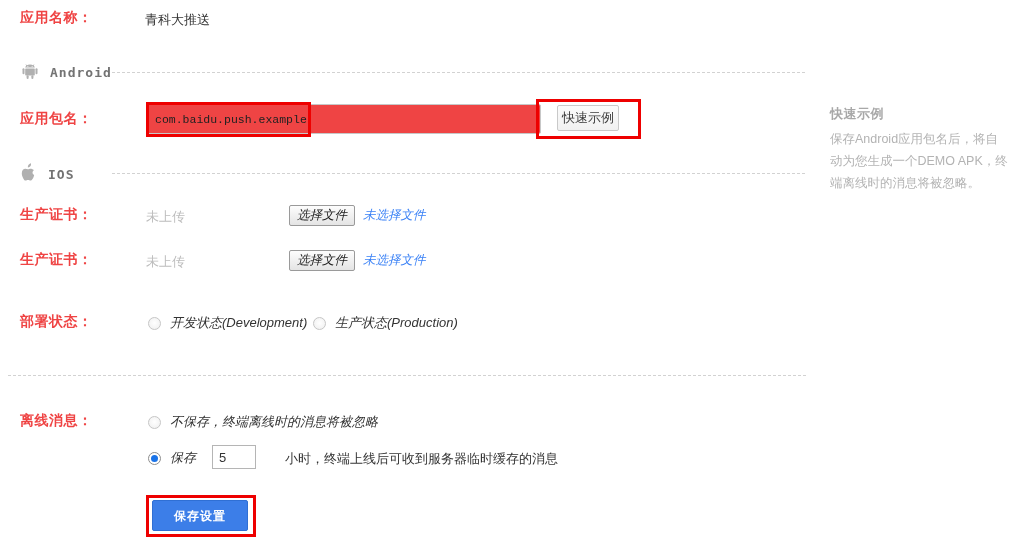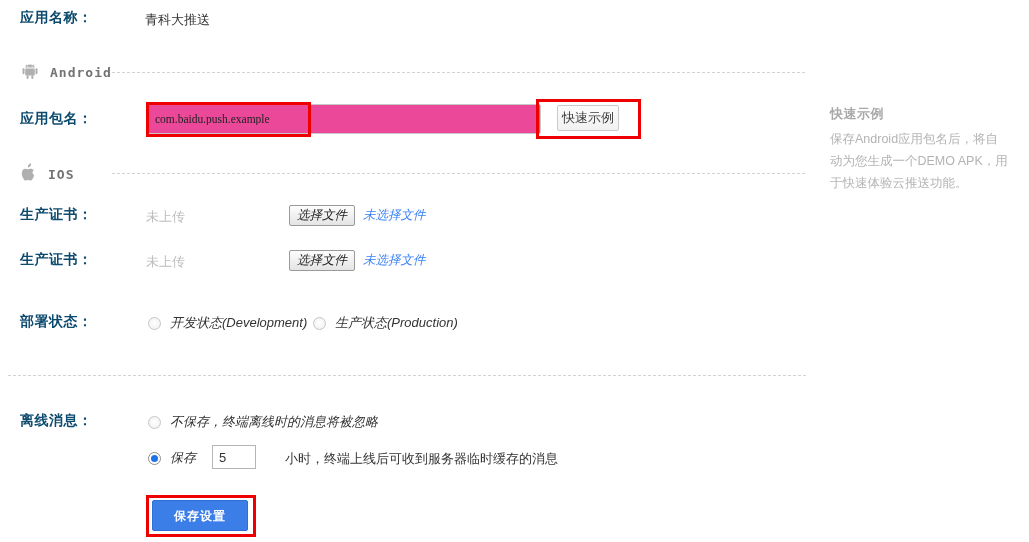--- a/index.html
+++ b/index.html
@@ -15,21 +15,21 @@
     font-size: 13px;
     color: #333333;
     overflow: hidden;
   }
   .abs { position: absolute; }
 
   
   .form-label {
     font-size: 14px;
     font-weight: bold;
-    color: #0c4a6e;
+    color: #ef4444;
     letter-spacing: 0.5px;
     white-space: nowrap;
   }
   .value-text {
     font-size: 13px;
     color: #333333;
     white-space: nowrap;
   }
   .muted {
     color: #bdbdbd;
@@ -56,22 +56,22 @@
     height: 0;
     font-size: 0;
     line-height: 0;
   }
 
   
   .text-input {
     box-sizing: border-box;
     border: 1px solid #c7c7c7;
     border-radius: 2px;
-    background: #ec4899;
-    font-family: Liberation Serif, serif;
+    background: #ef4444;
+    font-family: Liberation Mono, monospace;
     font-size: 11.5px;
     color: #222222;
     padding: 0 8px;
     outline: none;
   }
   .num-input {
     box-sizing: border-box;
     border: 1px solid #b5b5b5;
     background: #ffffff;
     font-family: "Liberation Sans", sans-serif;
@@ -286,13 +286,13 @@
   <span class="radio checked"></span>
   <span class="radio-label">保存</span>
 </div>
 <input class="num-input abs" style="left: 212px; top: 445px; width: 44px; height: 24px;" value="5">
 <div class="abs radio-label" style="left:268px; top:450px; margin-left:17px;">小时，终端上线后可收到服务器临时缓存的消息</div>
 
 <div class="abs btn-primary" style="left:152px; top:500px; width:96px; height:31px; line-height:31px;">保存设置</div>
 <div class="abs redbox" style="left:146px; top:495px; width:110px; height:42px;"></div>
 
 <div class="abs help-title" style="left:830px; top:105px;">快速示例</div>
-<div class="abs help-body" style="left:830px; top:128px;">保存Android应用包名后，将自动为您生成一个DEMO APK，用于快速体验云推送功能。</div>
+<div class="abs help-body" style="left:830px; top:128px;">保存Android应用包名后，将自动为您生成一个DEMO APK，终端离线时的消息将被忽略。</div>
 
 </body></html>

